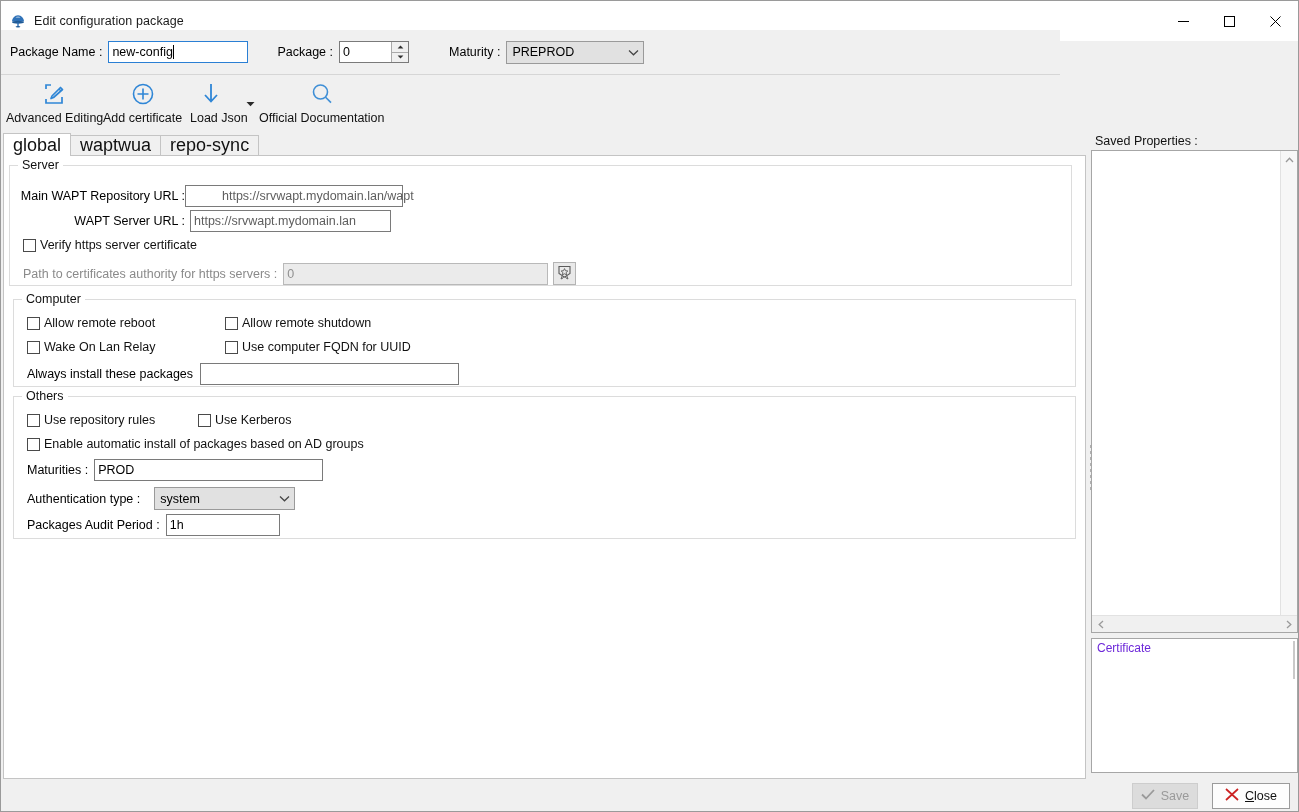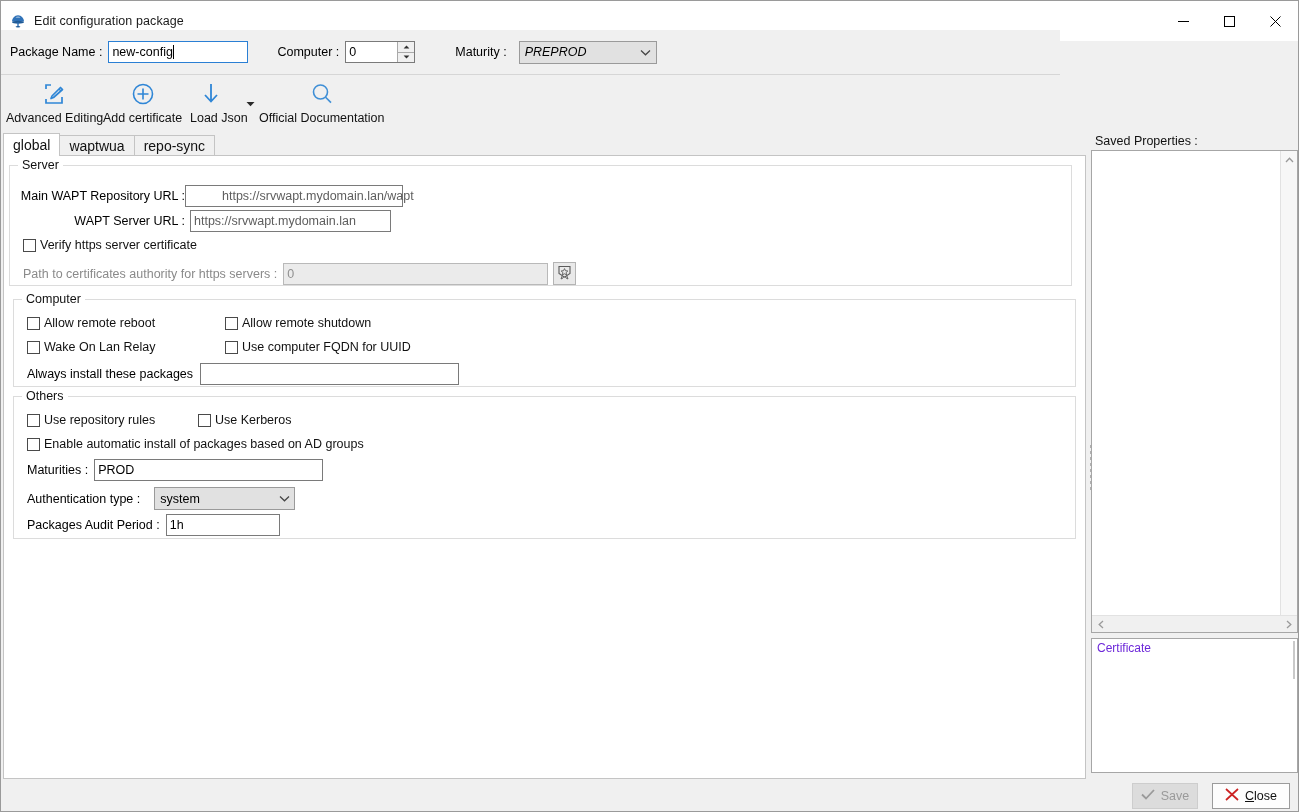--- a/index.html
+++ b/index.html
@@ -134,22 +134,22 @@
 
   
   .tabstrip {
     position: absolute; left: 2px; top: 133px;
     height: 22px;
     display: flex; align-items: flex-end;
   }
   .tab {
     height: 21px;
     padding: 0 9px;
-    font-size: 14px;
-    display: flex; align-items: center;
+    font-size: 18px;
+    display: flex; align-items: flex-end;
     border: 1px solid #c4c4c4;
     border-bottom: none;
     background: #f0f0f0;
     color: #111;
     margin-right: -1px;
     box-sizing: border-box;
   }
   .tab.active {
     background: #ffffff;
     border-color: #c4c4c4;
@@ -314,39 +314,39 @@
     </div>
   </div>
 
   <div class="formbar">
     <span class="lbl" style="margin-left:9px;">Package Name :</span>
     <div class="txtinput focused" style="width:140px; margin-left:6px;">
       <span>new-config</span>
         <span class="caret"></span>
     </div>
 
-    <span class="lbl" style="margin-left:29px;">Computer :</span>
+    <span class="lbl" style="margin-left:29px;">Package :</span>
     <div class="spinbox" style="margin-left:6px;">
       <div class="sv">0</div>
       <div class="spin-btns">
         <div>
           <svg width="7" height="4" viewBox="0 0 7 4">
               <path d="M3.5 0.6 L6.4 3.6 L0.6 3.6 Z" fill="#303030"></path>
             </svg>
         </div>
         <div>
           <svg width="7" height="4" viewBox="0 0 7 4">
               <path d="M3.5 3.4 L0.6 0.4 L6.4 0.4 Z" fill="#303030"></path>
             </svg>
         </div>
       </div>
     </div>
 
     <span class="lbl" style="margin-left:40px;">Maturity :</span>
-    <div class="combo" style="width:138px; margin-left:12px;font-style:italic;">
+    <div class="combo" style="width:138px; margin-left:6px;">
       <span class="cv">PREPROD</span>
       <span class="carrow">
         <svg width="11" height="7" viewBox="0 0 11 7">
             <path d="M1 1.5 L5.5 5.8 L10 1.5" fill="none" stroke="#444" stroke-width="1.2"></path>
           </svg>
       </span>
     </div>
   </div>
 
   <div class="toolbar">

